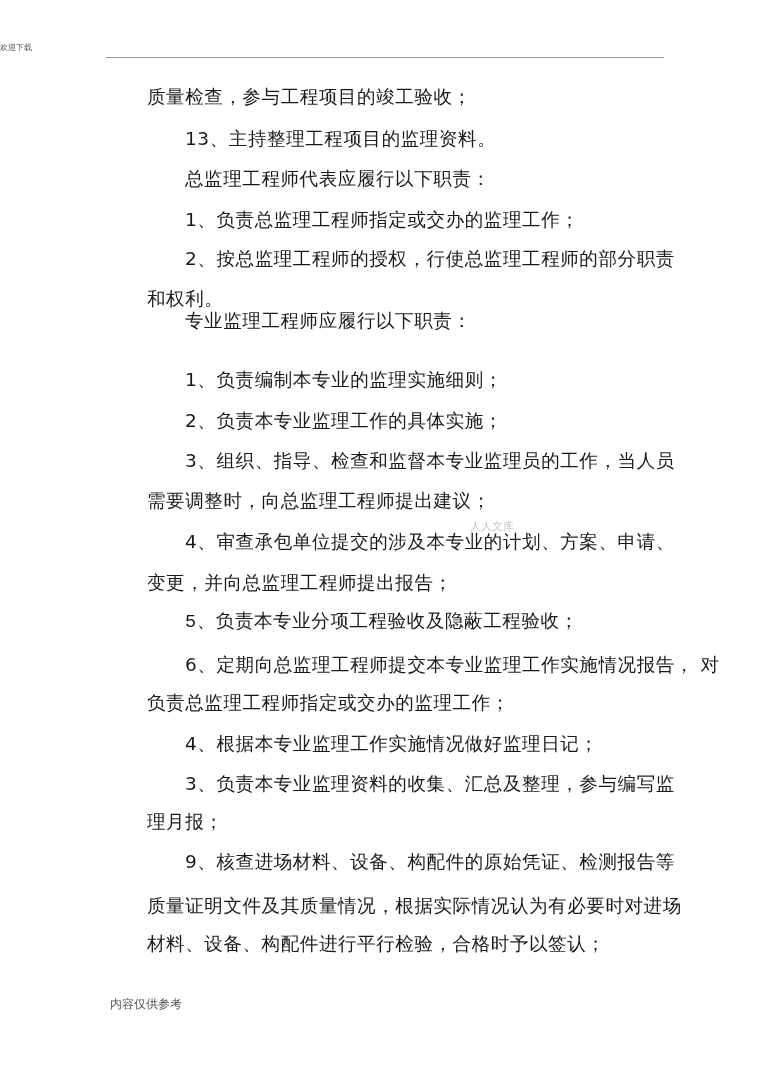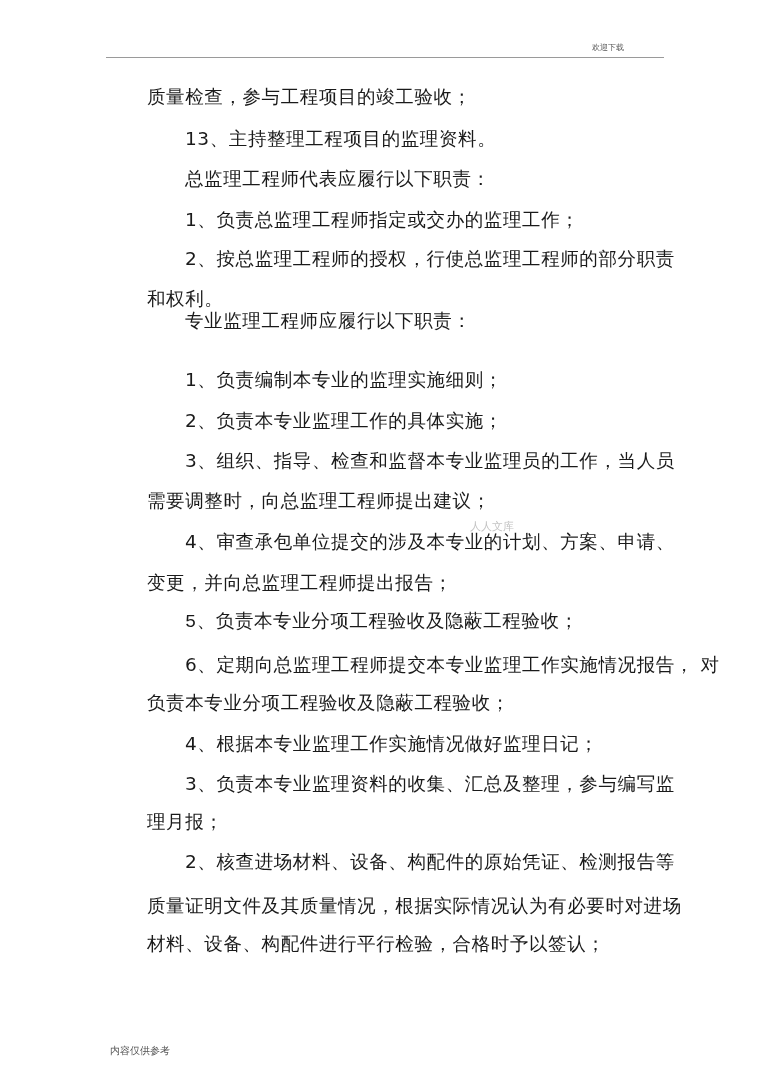--- a/index.html
+++ b/index.html
@@ -1,30 +1,30 @@
 <!DOCTYPE html>
 <html><head>
 <meta charset="utf-8">
 <style>
   html, body { margin: 0; padding: 0; background: #ffffff; }
   body { width: 763px; height: 1080px; position: relative; overflow: hidden;
          font-family: "DejaVu Sans", "Liberation Sans", sans-serif; color: #1a1a1a; }
-  .header-text { position: absolute; top: 42px; left: 0; width: 624px; text-align: right;
+  .header-text { position: absolute; top: 42px; left: 0; width: 624px; text-align: left;
                  font-family: Liberation Mono, monospace; font-size: 8px; color: #555; }
   .header-rule { position: absolute; top: 57px; left: 106px; width: 558px; height: 0;
                  border-top: 1px solid #9a9a9a; }
   .body-text { position: absolute; left: 0; top: 0; width: 763px; }
   .line { position: absolute; left: 115px; font-size: 18.5px; line-height: 24px; white-space: nowrap;
           letter-spacing: 0.6px; margin-left: 32px; }
   .line.indent { left: 153px; }
   .watermark { position: absolute; left: 462px; top: 522px; width: 60px; height: 30px;
                color: #b8b8b8; font-size: 8px; line-height: 9px; opacity: 0.7;
                font-family: "DejaVu Serif", serif; text-align: center; }
   .watermark .wm-top { font-size: 11px; color: #aaa; }
-  .footer-text { position: absolute; top: 1044px; left: 110px; font-size: 10px; color: #555;
+  .footer-text { position: absolute; top: 996px; left: 110px; font-size: 12px; color: #555;
                  font-family: "DejaVu Serif", "Liberation Serif", serif; }
 </style>
 </head>
 <body>
 
 <div>
   <div class="header-text">欢迎下载</div>
   <div class="header-rule"></div>
 
   <div class="body-text">
@@ -36,25 +36,25 @@
     <div class="line" style="top: 287px;">和权利。</div>
     <div class="line indent" style="top: 309px;">专业监理工程师应履行以下职责：</div>
     <div class="line indent" style="top: 368px;">1、负责编制本专业的监理实施细则；</div>
     <div class="line indent" style="top: 409px;">2、负责本专业监理工作的具体实施；</div>
     <div class="line indent" style="top: 449px;">3、组织、指导、检查和监督本专业监理员的工作，当人员</div>
     <div class="line" style="top: 489px;">需要调整时，向总监理工程师提出建议；</div>
     <div class="line indent" style="top: 530px;">4、审查承包单位提交的涉及本专业的计划、方案、申请、</div>
     <div class="line" style="top: 571px;">变更，并向总监理工程师提出报告；</div>
     <div class="line indent" style="top: 611px; font-family: Liberation Mono, monospace;">5、负责本专业分项工程验收及隐蔽工程验收；</div>
     <div class="line indent" style="top: 653px;">6、定期向总监理工程师提交本专业监理工作实施情况报告，  对</div>
-    <div class="line" style="top: 691px;">负责本专业分项工程验收及隐蔽工程验收；</div>
+    <div class="line" style="top: 691px;">负责总监理工程师指定或交办的监理工作；</div>
     <div class="line indent" style="top: 732px;">4、根据本专业监理工作实施情况做好监理日记；</div>
     <div class="line indent" style="top: 772px;">3、负责本专业监理资料的收集、汇总及整理，参与编写监</div>
     <div class="line" style="top: 810px;">理月报；</div>
-    <div class="line indent" style="top: 850px;">2、核查进场材料、设备、构配件的原始凭证、检测报告等</div>
+    <div class="line indent" style="top: 850px;">9、核查进场材料、设备、构配件的原始凭证、检测报告等</div>
     <div class="line" style="top: 894px;">质量证明文件及其质量情况，根据实际情况认为有必要时对进场</div>
     <div class="line" style="top: 932px;">材料、设备、构配件进行平行检验，合格时予以签认；</div>
   </div>
 
   <div class="watermark">
     <div class="wm-top">人人文库</div>
   </div>
 
   <div class="footer-text">内容仅供参考</div>
 </div>

